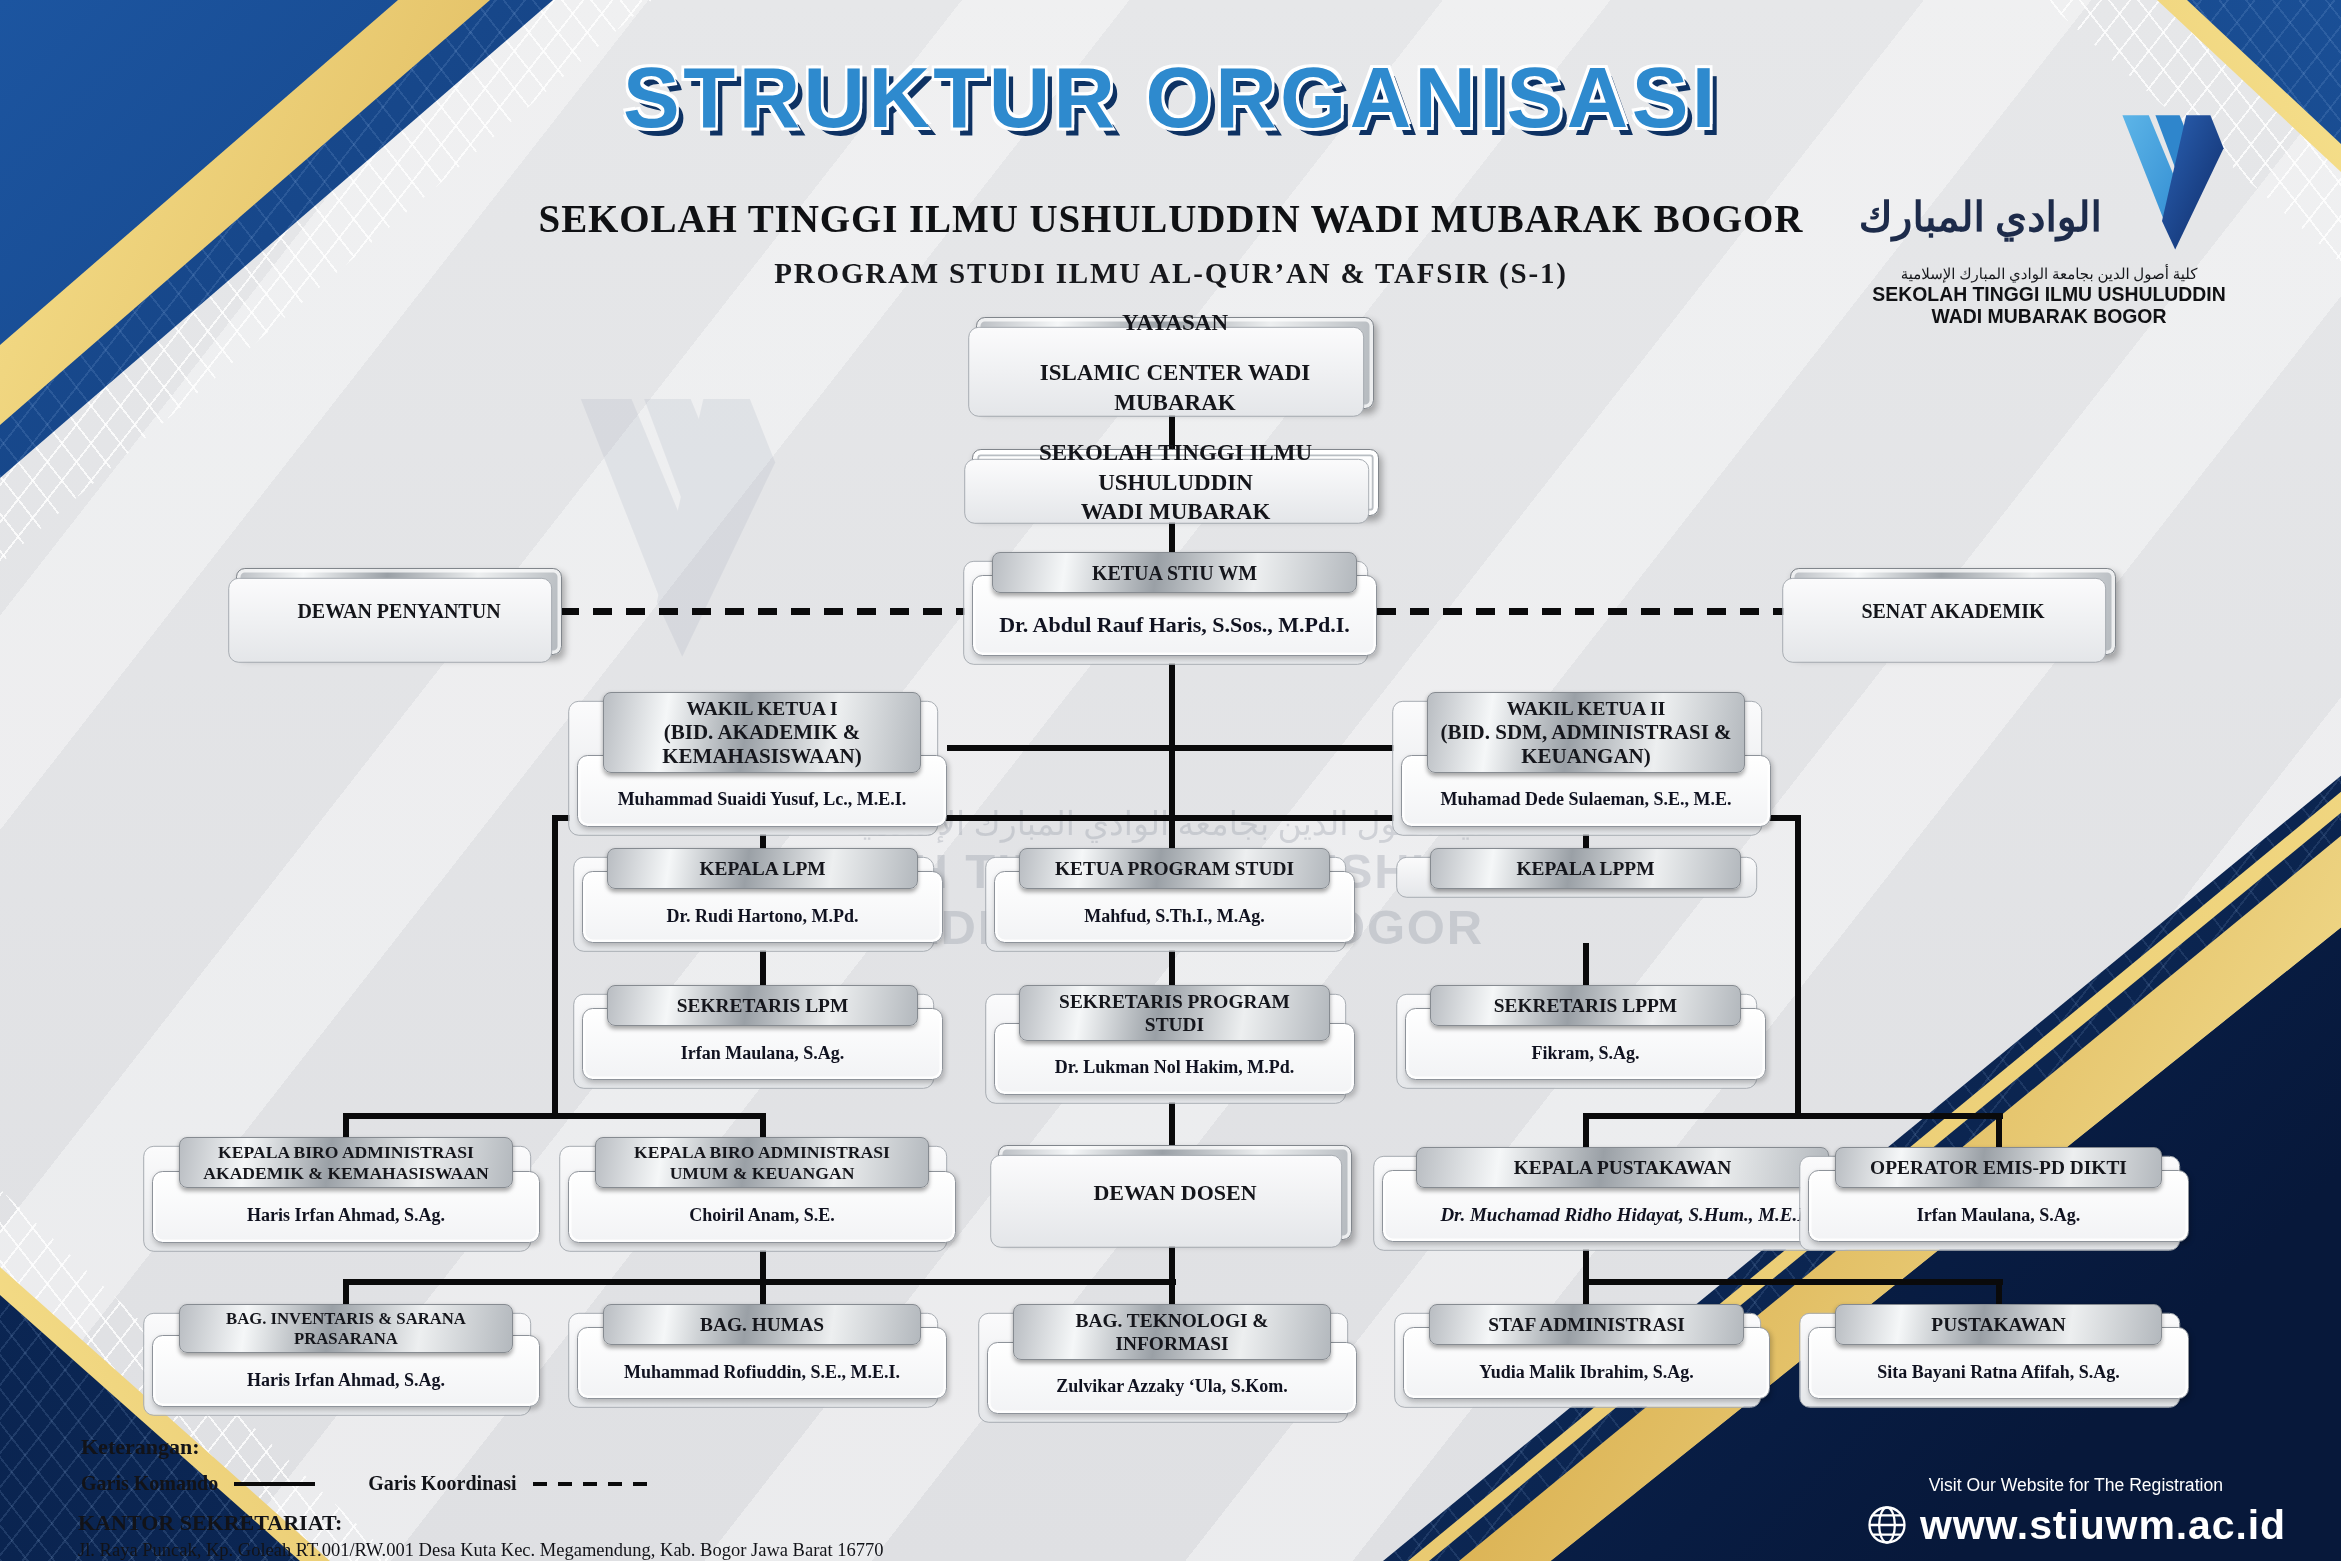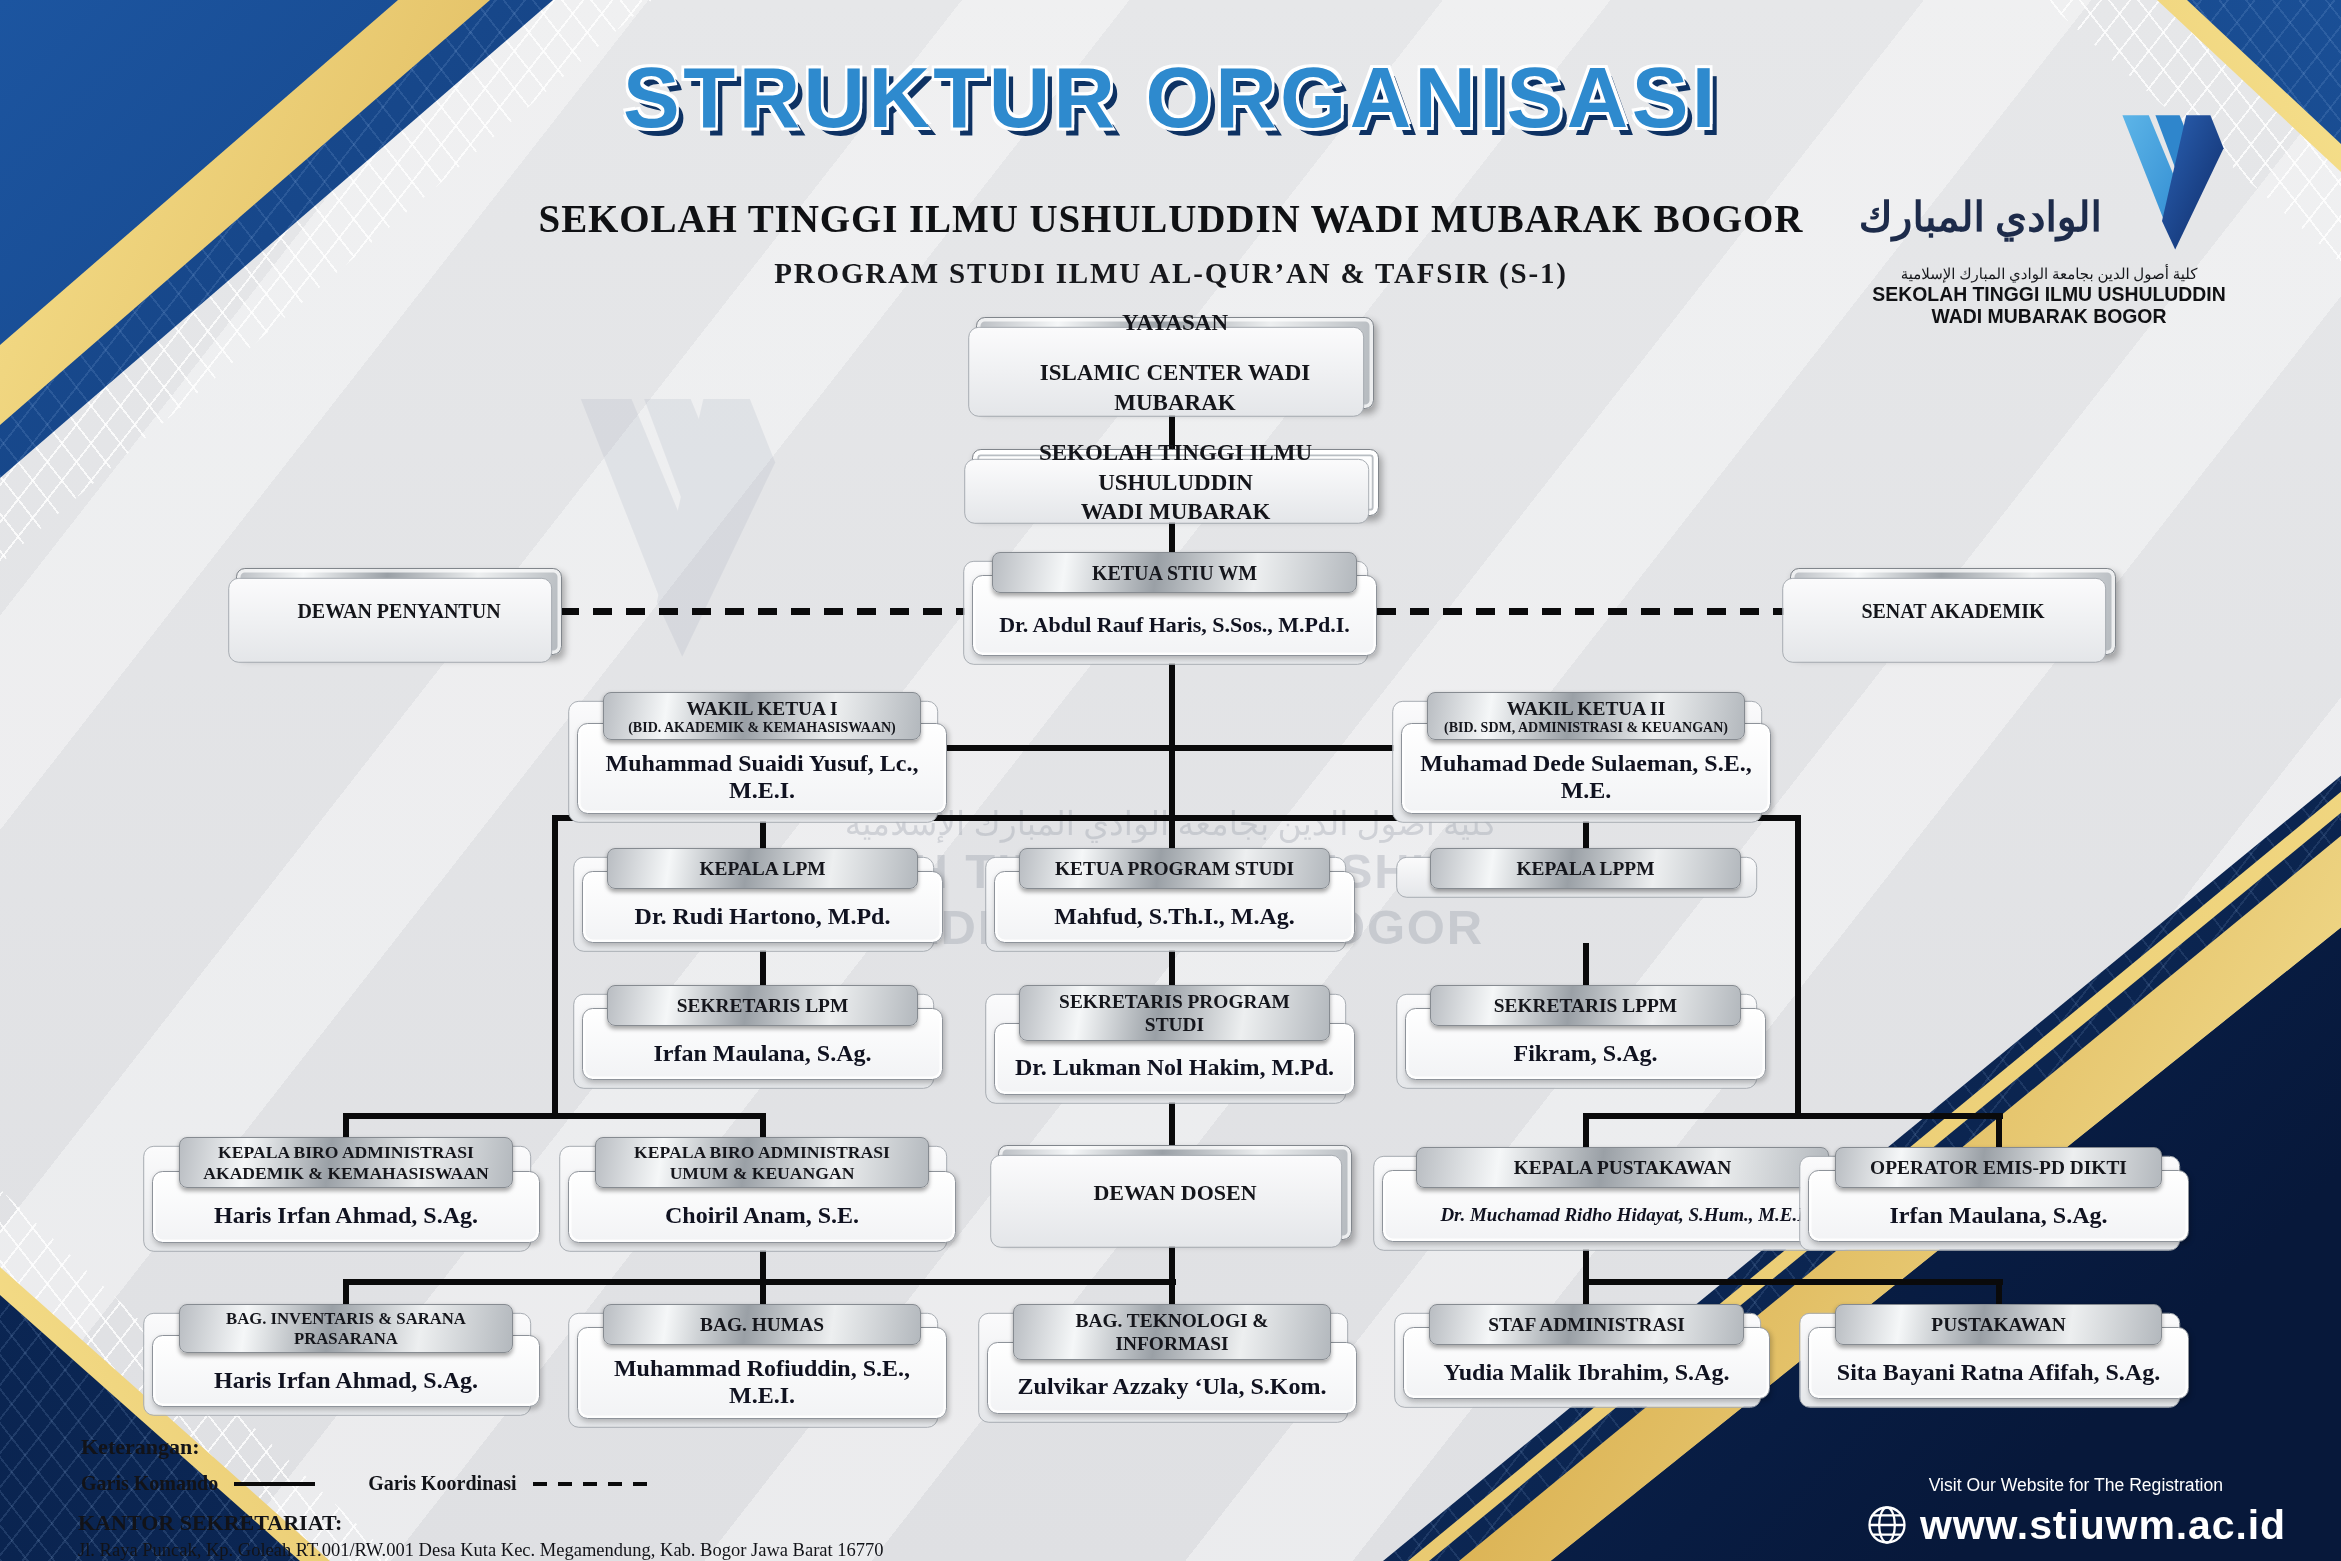--- a/index.html
+++ b/index.html
@@ -95,26 +95,26 @@
   #box-dewan-dosen .bb-single{font-size:22px;}
   .node{position:absolute;z-index:7;}
   .node::before{content:"";position:absolute;inset:0;transform:translate(-8.8px,8.8px);z-index:-1;
     background:linear-gradient(180deg,#fbfbfc,#e4e6e9);border:1.8px solid #a8adb3;border-radius:10.6px;}
   .tbox{position:relative;z-index:2;margin:0 auto;width:86%;min-height:41px;padding:3.5px 7px;
     display:flex;flex-direction:column;align-items:center;justify-content:center;box-sizing:border-box;
     background:linear-gradient(98deg,#b9bdc2 0%,#f5f7f8 20%,#9aa0a6 45%,#edeff0 72%,#b3b8bd 100%);
     border:1.8px solid #868b91;border-radius:8px;box-shadow:0 2.6px 4.4px rgba(0,0,0,.35);
     text-align:center;font-weight:700;color:#15161c;}
   .t1{font-size:19.4px;line-height:1.2;}
-  .t2{font-size:14px;line-height:1.15;}
+  .t2{font-size:21px;line-height:1.15;}
   .t-small{font-size:17.6px;line-height:1.2;}
   .nbox{position:relative;z-index:1;margin-top:-17.6px;min-height:72px;box-sizing:border-box;
     background:linear-gradient(180deg,#ffffff,#f2f3f5);border:1.8px solid #8e939a;border-radius:10.6px;
     padding:26.4px 8.8px 8.8px;display:flex;align-items:center;justify-content:center;text-align:center;
-    font-weight:700;font-size:24px;color:#101220;
+    font-weight:700;font-size:18px;color:#101220;
     box-shadow:inset 0 0 0 2.6px rgba(255,255,255,.9),1.8px 2.6px 5.3px rgba(0,0,0,.22);}
   #node-ketua .tbox{width:90%;}
   #node-ketua .t1{font-size:20px;}
   #node-ketua .nbox{min-height:81px;font-size:22px;}
   #node-kepala-pustakawan .nbox{font-size:19px;font-style:italic;}
   #node-bag-inventaris .t1{font-size:16.7px;}
   
   #box-yayasan{left:976px;top:317px;width:396px;height:90px;gap:20px;}
   #box-stiu{left:972px;top:449px;width:405px;height:65px;}
   #box-dewan-penyantun{left:236px;top:568px;width:324px;height:85px;}

